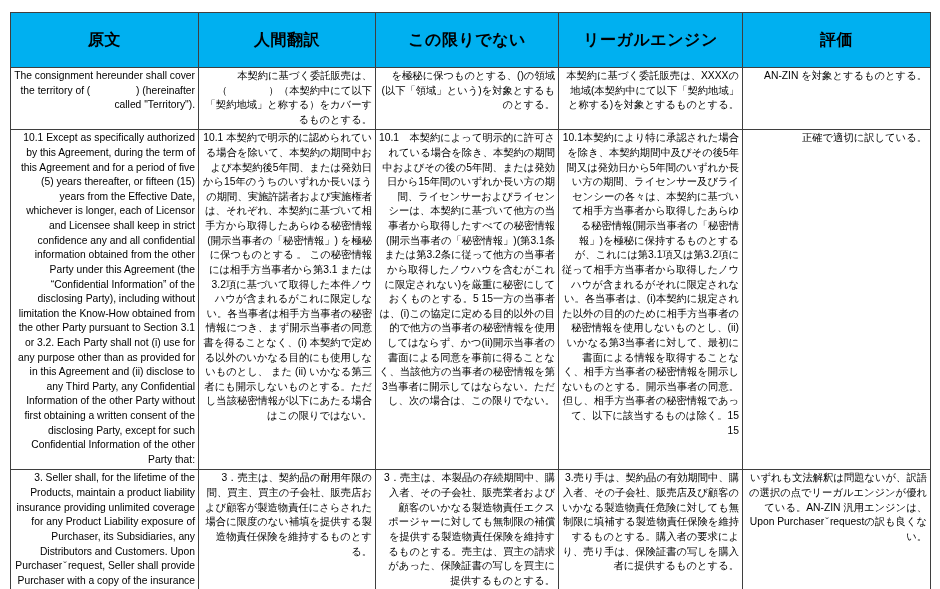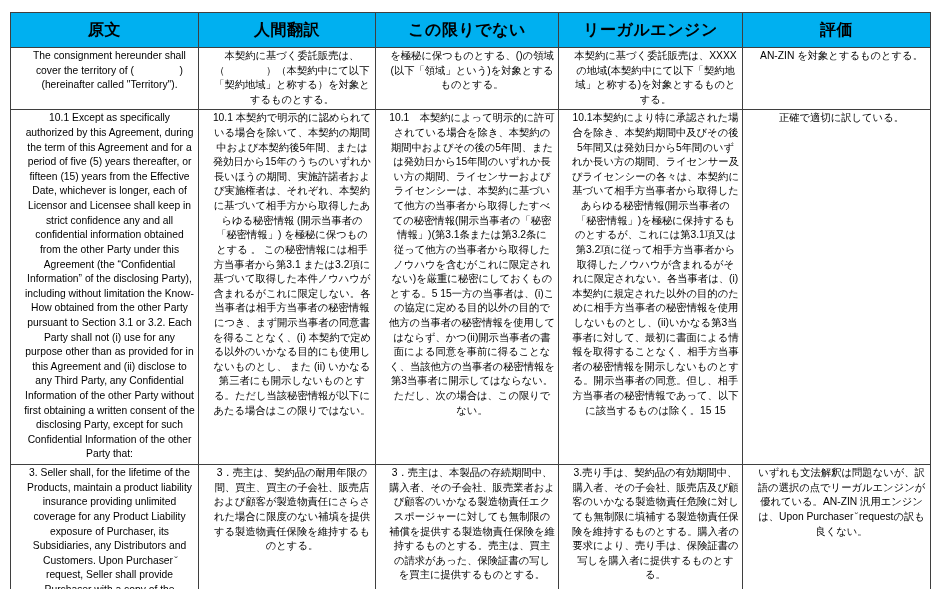--- a/index.html
+++ b/index.html
@@ -30,39 +30,39 @@
   table.grid col.c1 { width: 188px; }
   table.grid col.c2 { width: 177px; }
   table.grid col.c3 { width: 183px; }
   table.grid col.c4 { width: 184px; }
   table.grid col.c5 { width: 188px; }
 
   table.grid th,
   table.grid td {
     border: 1px solid #3f3f3f;
     vertical-align: top;
-    padding: 1px 3px 2px 13px;
+    padding: 1px 3px 2px 3px;
     font-size: 10.3px;
     line-height: 1.42;
-    text-align: center;
+    text-align: right;
     word-wrap: break-word;
     overflow-wrap: break-word;
     word-break: break-word;
     line-break: strict;
   }
   table.grid thead th {
     background: #00b0f0;
     color: #000000;
     font-weight: bold;
     font-size: 16px;
     line-height: 1.1;
     text-align: center;
     vertical-align: middle;
     height: 20px;
-    padding: 7px 2px;
+    padding: 17px 2px;
     letter-spacing: 0.5px;
   }
   tr.r-short td { height: 42px; }
   tr.r-tiny td  { height: 28px; }
   tr.r-tall td  { height: 326px; margin-left: 16px; }
   tr.r-mid td   { height: 140px; }
 
   td.cell { white-space: pre-wrap; }
   .latin { font-family: "Liberation Sans", "DejaVu Sans", sans-serif; }
 </style>
@@ -83,21 +83,21 @@
         <th>原文</th>
         <th>人間翻訳</th>
         <th>この限りでない</th>
         <th>リーガルエンジン</th>
         <th>評価</th>
       </tr>
     </thead>
     <tbody>
       <tr class="r-short">
         <td class="cell latin">The consignment hereunder shall cover the territory of (                ) (hereinafter called "Territory").</td>
-        <td class="cell">本契約に基づく委託販売は、（　　　　）（本契約中にて以下「契約地域」と称する）を対象とするものとする。</td>
+        <td class="cell">本契約に基づく委託販売は、（　　　　）（本契約中にて以下「契約地域」と称する）をカバーするものとする。</td>
         <td class="cell">を極秘に保つものとする、()の領域(以下「領域」という)を対象とするものとする。</td>
         <td class="cell">本契約に基づく委託販売は、XXXXの地域(本契約中にて以下「契約地域」と称する)を対象とするものとする。</td>
         <td class="cell">AN-ZIN を対象とするものとする。</td>
       </tr>
       <tr class="r-tall">
         <td class="cell latin">10.1 Except as specifically authorized by this Agreement, during the term of this Agreement and for a period of five (5) years thereafter, or fifteen (15) years from the Effective Date, whichever is longer, each of Licensor and Licensee shall keep in strict confidence any and all confidential information obtained from the other Party under this Agreement (the “Confidential Information” of the disclosing Party), including without limitation the Know-How obtained from the other Party pursuant to Section 3.1 or 3.2. Each Party shall not (i) use for any purpose other than as provided for in this Agreement and (ii) disclose to any Third Party, any Confidential Information of the other Party without first obtaining a written consent of the disclosing Party, except for such Confidential Information of the other Party that:</td>
         <td class="cell">10.1 本契約で明示的に認められている場合を除いて、本契約の期間中および本契約後5年間、または発効日から15年のうちのいずれか長いほうの期間、実施許諾者および実施権者は、それぞれ、本契約に基づいて相手方から取得したあらゆる秘密情報 (開示当事者の「秘密情報」) を極秘に保つものとする 。 この秘密情報には相手方当事者から第3.1 または3.2項に基づいて取得した本件ノウハウが含まれるがこれに限定しない。各当事者は相手方当事者の秘密情報につき、まず開示当事者の同意書を得ることなく、(i) 本契約で定める以外のいかなる目的にも使用しないものとし、 また (ii) いかなる第三者にも開示しないものとする。ただし当該秘密情報が以下にあたる場合はこの限りではない。</td>
         <td class="cell">10.1　本契約によって明示的に許可されている場合を除き、本契約の期間中およびその後の5年間、または発効日から15年間のいずれか長い方の期間、ライセンサーおよびライセンシーは、本契約に基づいて他方の当事者から取得したすべての秘密情報(開示当事者の「秘密情報」)(第3.1条または第3.2条に従って他方の当事者から取得したノウハウを含むがこれに限定されない)を厳重に秘密にしておくものとする。5 15一方の当事者は、(i)この協定に定める目的以外の目的で他方の当事者の秘密情報を使用してはならず、かつ(ii)開示当事者の書面による同意を事前に得ることなく、当該他方の当事者の秘密情報を第3当事者に開示してはならない。ただし、次の場合は、この限りでない。</td>
         <td class="cell">10.1本契約により特に承認された場合を除き、本契約期間中及びその後5年間又は発効日から5年間のいずれか長い方の期間、ライセンサー及びライセンシーの各々は、本契約に基づいて相手方当事者から取得したあらゆる秘密情報(開示当事者の「秘密情報」)を極秘に保持するものとするが、これには第3.1項又は第3.2項に従って相手方当事者から取得したノウハウが含まれるがそれに限定されない。各当事者は、(i)本契約に規定された以外の目的のために相手方当事者の秘密情報を使用しないものとし、(ii)いかなる第3当事者に対して、最初に書面による情報を取得することなく、相手方当事者の秘密情報を開示しないものとする。開示当事者の同意。但し、相手方当事者の秘密情報であって、以下に該当するものは除く。15 15</td>
         <td class="cell">正確で適切に訳している。</td>

